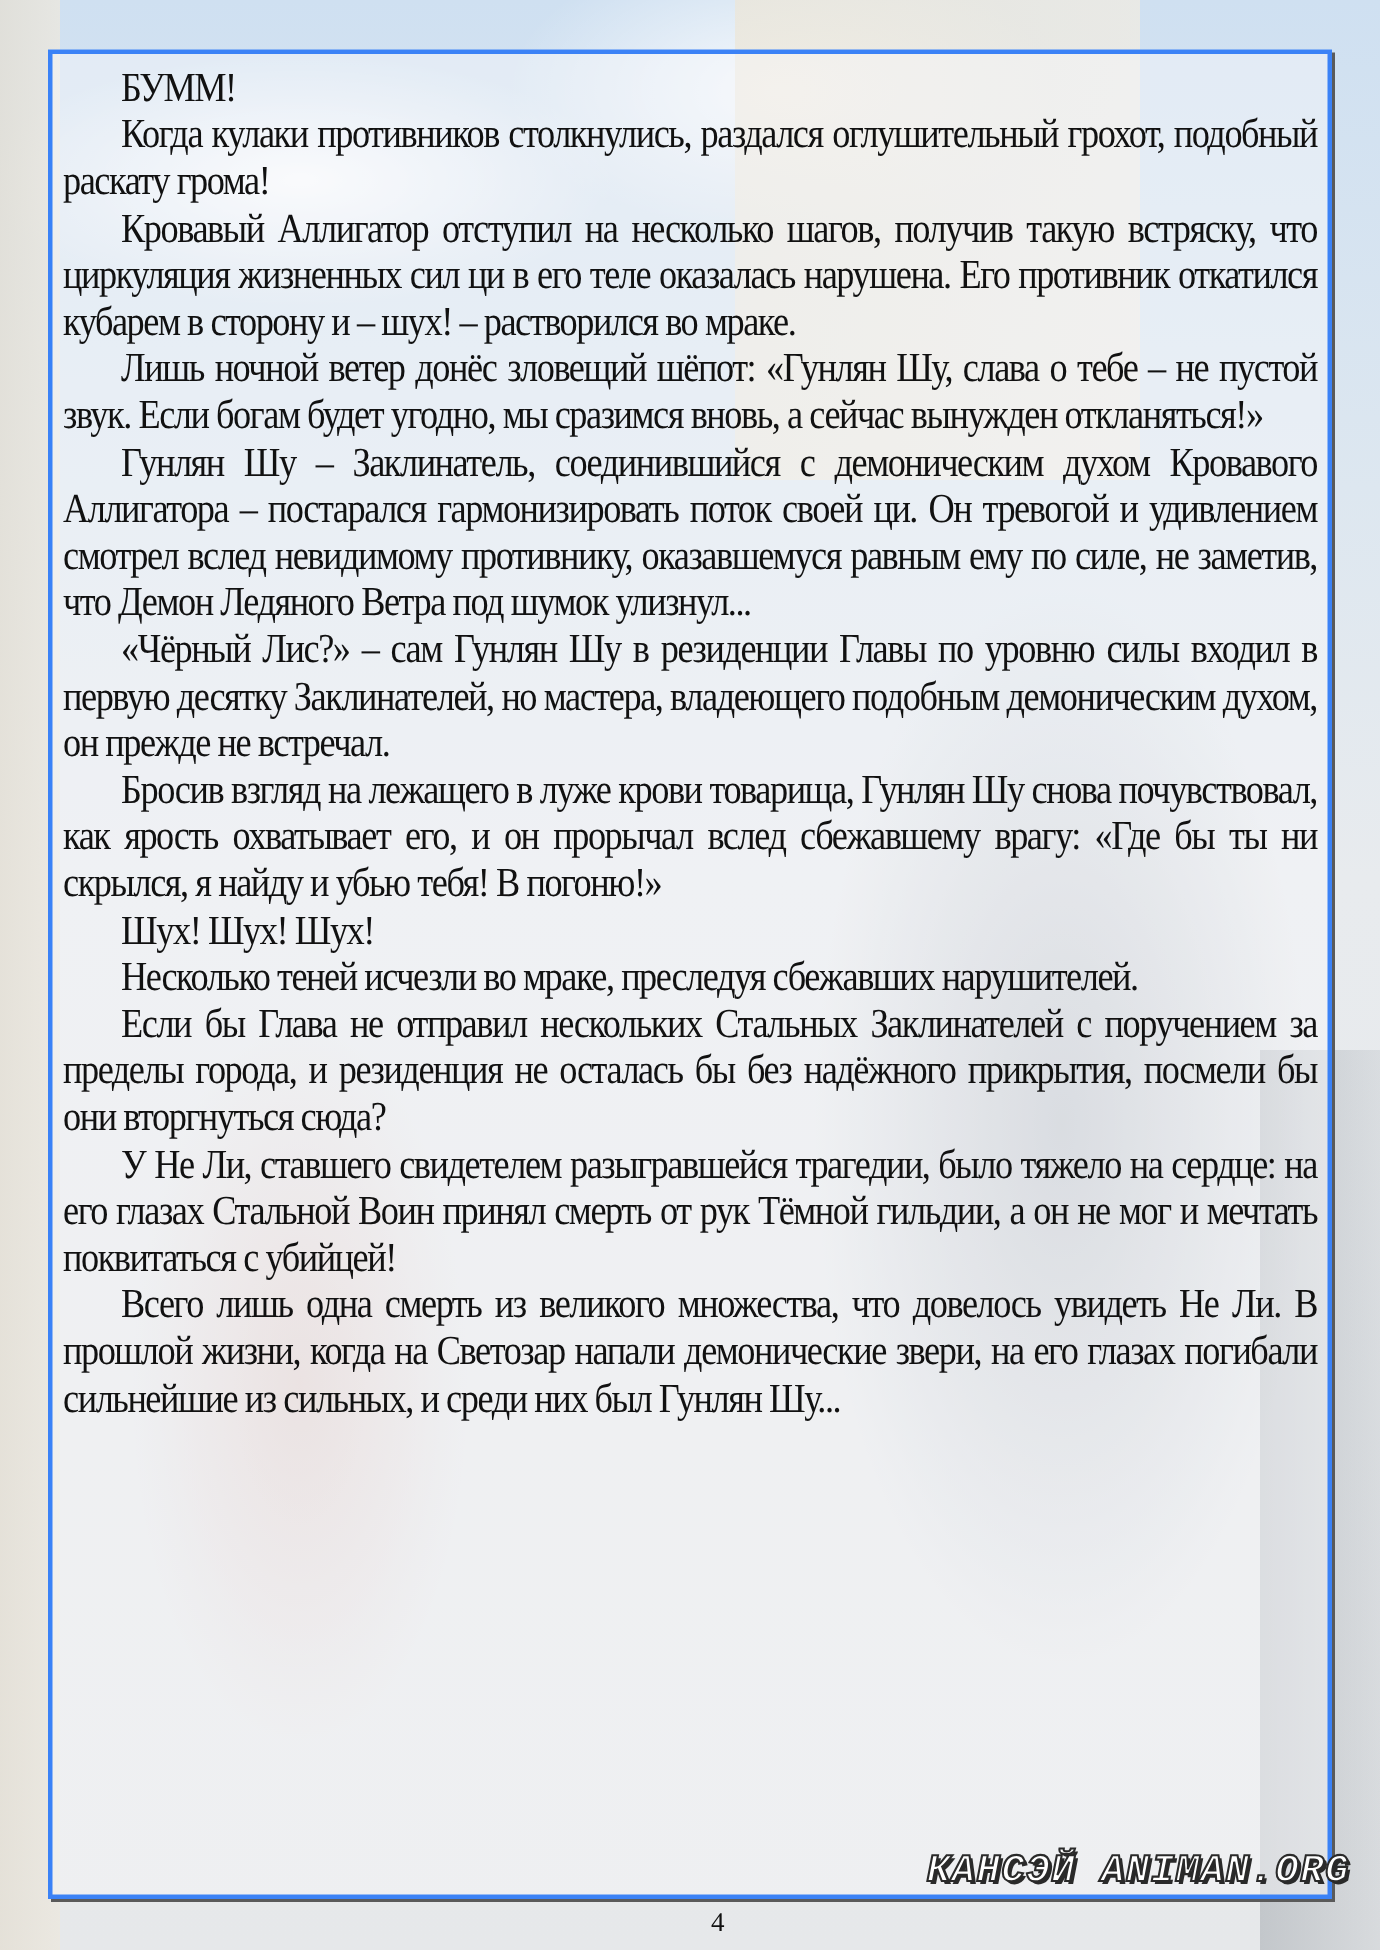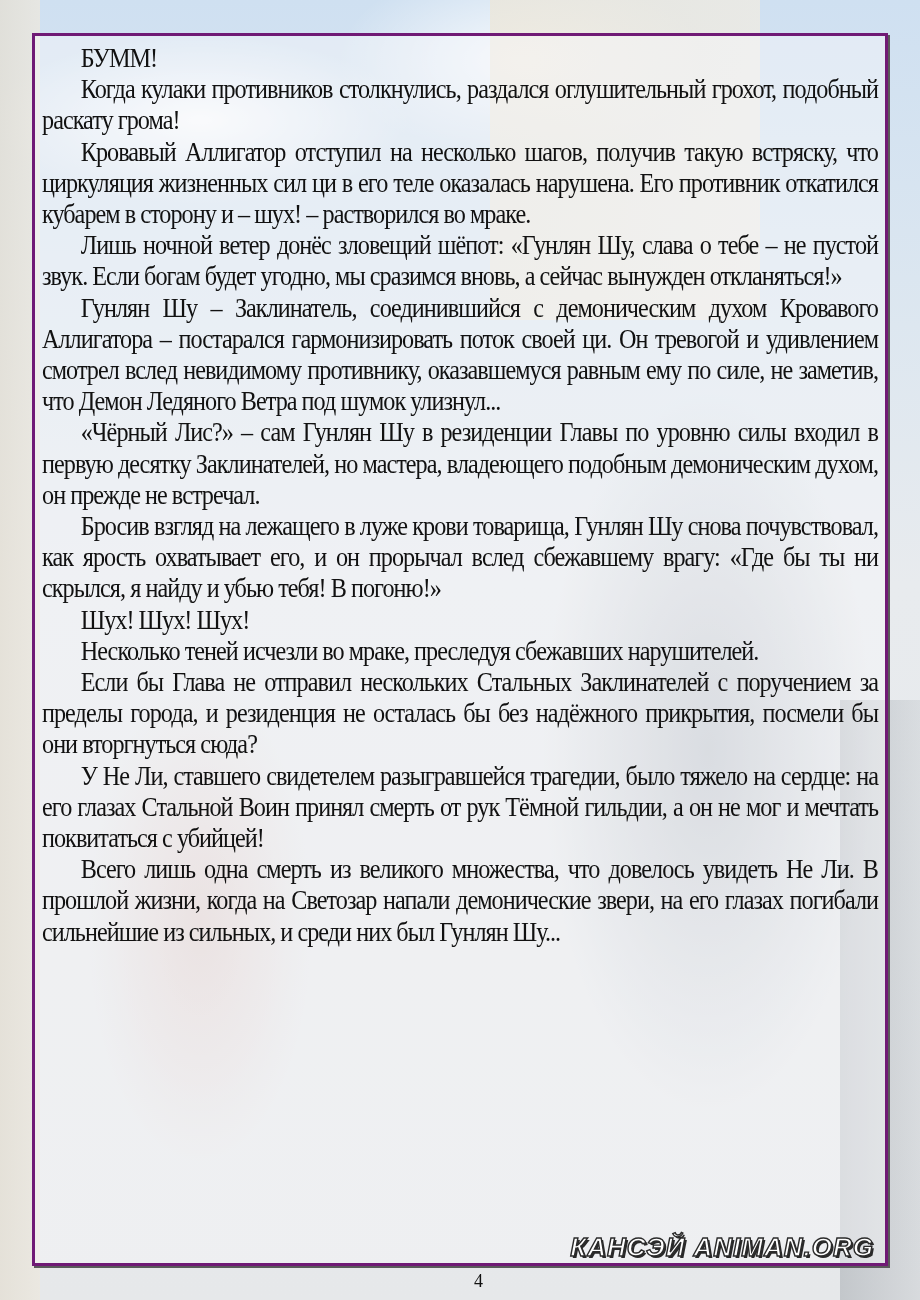--- a/index.html
+++ b/index.html
@@ -21,36 +21,36 @@
     background: linear-gradient(90deg, #ece6d8, #f1ece2); opacity: 0.75; }
   .bg .figure-dark { position: absolute; left: 420px; top: 250px; width: 480px; height: 1000px;
     background: radial-gradient(ellipse 220px 480px at 60% 50%, rgba(120,130,145,0.35), transparent 75%); }
   .bg .figure-red { position: absolute; left: 40px; top: 560px; width: 320px; height: 660px;
     background: radial-gradient(ellipse 150px 320px at 50% 55%, rgba(200,120,100,0.22), transparent 75%); }
   .bg .figure-right { position: absolute; left: 840px; top: 700px; width: 80px; height: 600px;
     background: linear-gradient(90deg, rgba(90,100,110,0.25), rgba(90,100,110,0.1)); }
 
   .frame {
     position: absolute; left: 32px; top: 33px; width: 850px; height: 1227px;
-    border: 3px solid #701a75;
+    border: 3px solid #3b82f6;
     box-shadow: 2px 2px 0 #5a5a5a;
     background: rgba(248,249,250,0.45);
   }
   .text {
     position: absolute; left: 7px; top: 6px; width: 840px;
     font-family: "Liberation Serif", serif;
     font-size: 27.5px; line-height: 31.2px; color: #111;
     letter-spacing: -1.1px;
     transform: scaleX(0.88); transform-origin: 0 0;
     width: 950px;
   }
   .text p { margin: 0; text-indent: 44px; text-align: justify; }
   .watermark {
-    position: absolute; right: 46px; top: 1232px;
-    font-family: Liberation Sans, sans-serif; font-weight: bold; font-style: italic;
+    position: absolute; right: 20px; top: 1232px;
+    font-family: Liberation Mono, monospace; font-weight: bold; font-style: italic;
     font-size: 26px; letter-spacing: 1px; color: #fff;
     -webkit-text-stroke: 1.4px #2a2a2a;
     text-shadow: 2px 2px 0 #2a2a2a;
   }
   .page-num {
     position: absolute; left: 474px; top: 1271px;
     font-family: "Liberation Serif", serif; font-size: 18px; color: #111;
   }
 </style>
 </head>

